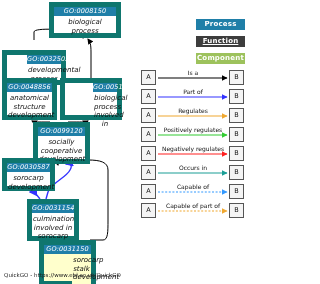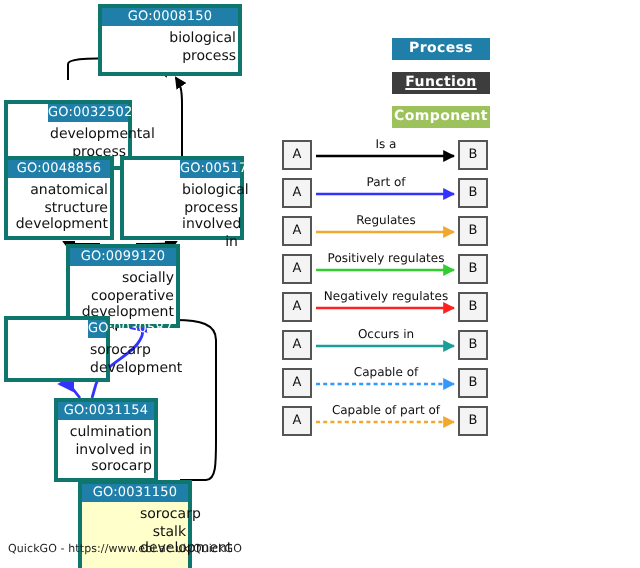--- a/index.html
+++ b/index.html
@@ -2,27 +2,27 @@
 <html><head>
 <meta charset="utf-8">
 <style>
   html,body{margin:0;padding:0;background:#ffffff;}
   body{width:250px;height:284px;position:relative;overflow:hidden;
        font-family:"DejaVu Sans","Liberation Sans",sans-serif;}
   #canvas{position:absolute;left:0;top:0;width:250px;height:284px;}
   svg.edges{position:absolute;left:0;top:0;width:250px;height:284px;pointer-events:none;}
 
   
-  .node{position:absolute;border:2px solid #0f766e;background:#ffffff;
-        box-sizing:border-box;z-index:3;}
+  .node{position:absolute;border:5px solid #0f766e;background:#ffffff;
+        box-sizing:border-box;z-index:3;font-style:italic;}
   .node .nid{display:block;background:#1f7fa8;color:#ffffff;
              font-size:6.5px;line-height:9px;text-align:center;
              letter-spacing:0.1px;white-space:nowrap;padding:0;}
   .node .nlabel{display:block;color:#101010;font-size:7px;line-height:8.5px;
-                text-align:right;padding:2px 1px 2px 1px;}
+                text-align:center;padding:2px 1px 2px 1px;}
   .node.highlight{background:#ffffcc;}
   .node.highlight .nlabel{background:#ffffcc;margin-left:28px;}
 
   
   .legend{position:absolute;z-index:3;}
   .legend-box{width:49px;height:11px;line-height:11px;text-align:center;
               color:#ffffff;font-size:7px;font-weight:bold;letter-spacing:0.2px;}
   .lg-process{background:#1f7fa8;}
   .lg-function{background:#3d3d3d;text-decoration:underline;}
   .lg-component{background:#9dc25c;}
@@ -94,21 +94,21 @@
   <div class="node" style="left:60px;top:78px;width:62px;height:42px;padding-left:28px;">
     <span class="nid">GO:0051703</span>
     <span class="nlabel">biological<br>process<br>involved in</span>
   </div>
 
   <div class="node" style="left:33px;top:122px;width:57px;height:42px;">
     <span class="nid">GO:0099120</span>
     <span class="nlabel">socially<br>cooperative<br>development</span>
   </div>
 
-  <div class="node" style="left:2px;top:158px;width:53px;height:33px;padding-left:40px;">
+  <div class="node" style="left:2px;top:158px;width:53px;height:33px;">
     <span class="nid">GO:0030587</span>
     <span class="nlabel">sorocarp<br>development</span>
   </div>
 
   <div class="node" style="left:27px;top:199px;width:52px;height:42px;">
     <span class="nid">GO:0031154</span>
     <span class="nlabel">culmination<br>involved in<br>sorocarp</span>
   </div>
 
   <div class="node highlight" style="left:39px;top:240px;width:57px;height:46px;">

